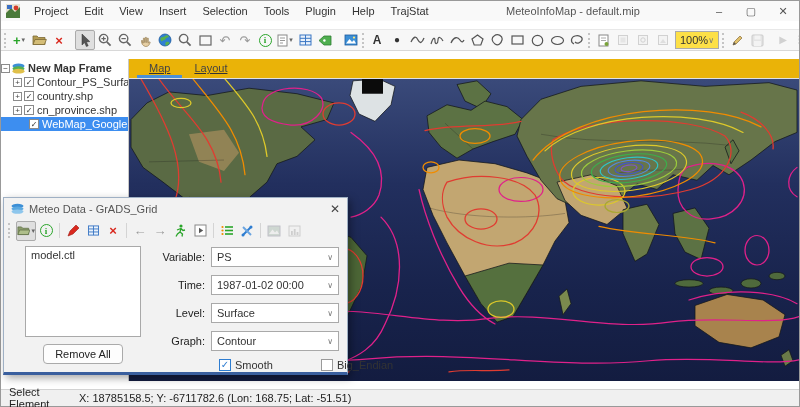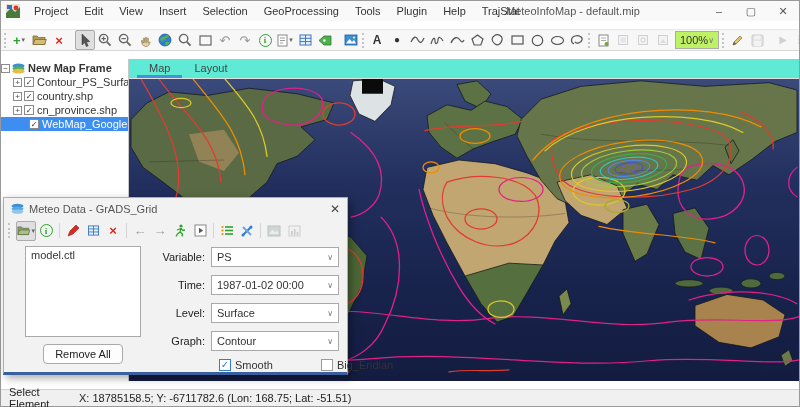--- a/index.html
+++ b/index.html
@@ -17,42 +17,42 @@
 
   
   .toolbar { height:22px; background:#f7f7f7; border-top:1px solid #e8e8e8; border-bottom:1px solid #d8d8d8; display:flex; align-items:center; padding:0 2px; flex:0 0 auto; }
   .grip { width:5px; height:15px; border-left:2px dotted #c4c4c4; margin:0 3px 0 1px; }
   .tsep { width:1px; height:15px; background:#d4d4d4; margin:0 3px; }
   .tb { width:20px; height:20px; display:flex; align-items:center; justify-content:center; border:1px solid transparent; border-radius:2px; flex:0 0 auto; }
   .tb.active { background:#dfdfdf; border-color:#ababab; }
   .tb.disabled { opacity:.4; }
   .tb .g { font-size:13px; line-height:1; }
   .caret { font-size:7px; color:#666; margin-left:1px; }
-  .combo-zoom { width:52px; height:18px; border:1px solid #ababab; background:#bef264; display:flex; align-items:center; padding:0 4px; margin:0 2px; }
+  .combo-zoom { width:52px; height:18px; border:1px solid #ababab; background:#fde047; display:flex; align-items:center; padding:0 4px; margin:0 2px; }
   .combo-zoom .chev { margin-left:auto; color:#777; font-size:8px; }
   .green { color:#2aa52a; font-weight:bold; }
   .red { color:#d9281e; font-weight:bold; }
   .gray { color:#9a9a9a; }
   .icirc { width:13px; height:13px; border:1.5px solid #2aa52a; border-radius:50%; color:#2aa52a; font-size:9px; font-weight:bold; display:flex; align-items:center; justify-content:center; font-family:"Liberation Serif",serif; }
 
   
   .main { flex:1 1 auto; display:flex; min-height:0; }
   .legendpanel { width:128px; background:#fff; border-right:1px solid #c8c8c8; padding-top:2px; overflow:hidden; }
   .trow { display:flex; align-items:center; height:14px; white-space:nowrap; }
   .trow .lbl { margin-left:3px; }
   .root .lbl { font-weight:bold; }
   .ebox { width:9px; height:9px; border:1px solid #8c8c8c; background:#fff; font-size:8px; line-height:7px; text-align:center; color:#444; flex:0 0 auto; }
   .tcheck { width:10px; height:10px; border:1px solid #8a8a8a; background:#fff; font-size:8px; line-height:9px; text-align:center; color:#333; margin-left:2px; flex:0 0 auto; }
   .layericon { width:13px; height:11px; margin-left:2px; flex:0 0 auto; }
   .indent1 { padding-left:12px; }
   .selrow { background:#3d8ef0; color:#fff; padding-left:26px; }
   .selrow .tcheck { color:#333; }
 
   .rightside { flex:1; display:flex; flex-direction:column; min-width:0; }
-  .tabbar { height:20px; background:#5eead4; border-bottom:1px solid #e0e0e0; display:flex; padding-left:8px; flex:0 0 auto; }
+  .tabbar { height:20px; background:#eab308; border-bottom:1px solid #e0e0e0; display:flex; padding-left:8px; flex:0 0 auto;text-decoration:underline; }
   .tab { padding:3px 12px 0 12px; color:#444; }
   .tab.active { border-bottom:3px solid #4a90d9; }
   .mapview { flex:1; position:relative; background:#1c2750; min-height:0; }
   .mapview svg { position:absolute; inset:0; width:100%; height:100%; }
 
   
   .dialog { position:absolute; left:2px; top:196px; width:345px; height:178px; background:#f2f2f2; border:1px solid #9fb0c4; border-bottom:3px solid #3a5f9e; box-shadow:3px 3px 8px rgba(0,0,0,.35); z-index:10; display:flex; flex-direction:column; }
   .dlg-title { height:21px; display:flex; align-items:center; gap:5px; padding:0 7px; color:#555; flex:0 0 auto; }
   .dlg-close { margin-left:auto; color:#444; font-size:12px; }
   .dlg-toolbar { height:23px; display:flex; align-items:center; padding:0 3px; flex:0 0 auto; }
@@ -88,21 +88,20 @@
       <rect x="0" y="0" width="14" height="14" fill="#e8e2d2"></rect>
       <path d="M0,9 L5,4 L9,8 L14,3 L14,14 L0,14 Z" fill="#4a7a3a"></path>
       <circle cx="10" cy="4" r="2.4" fill="#d43c2a"></circle>
       <rect x="1" y="1" width="5" height="4" fill="#3a6fc4"></rect>
     </svg>
     <span class="menuitem">Project</span>
     <span class="menuitem">Edit</span>
     <span class="menuitem">View</span>
     <span class="menuitem">Insert</span>
     <span class="menuitem">Selection</span>
-    <span class="menuitem">GeoProcessing</span>
     <span class="menuitem">Tools</span>
     <span class="menuitem">Plugin</span>
     <span class="menuitem">Help</span>
     <span class="menuitem">TrajStat</span>
     <span class="wintitle">MeteoInfoMap - default.mip</span>
     <div class="winbtns">
       <span class="winbtn">–</span>
       <span class="winbtn">▢</span>
       <span class="winbtn">✕</span>
     </div>

